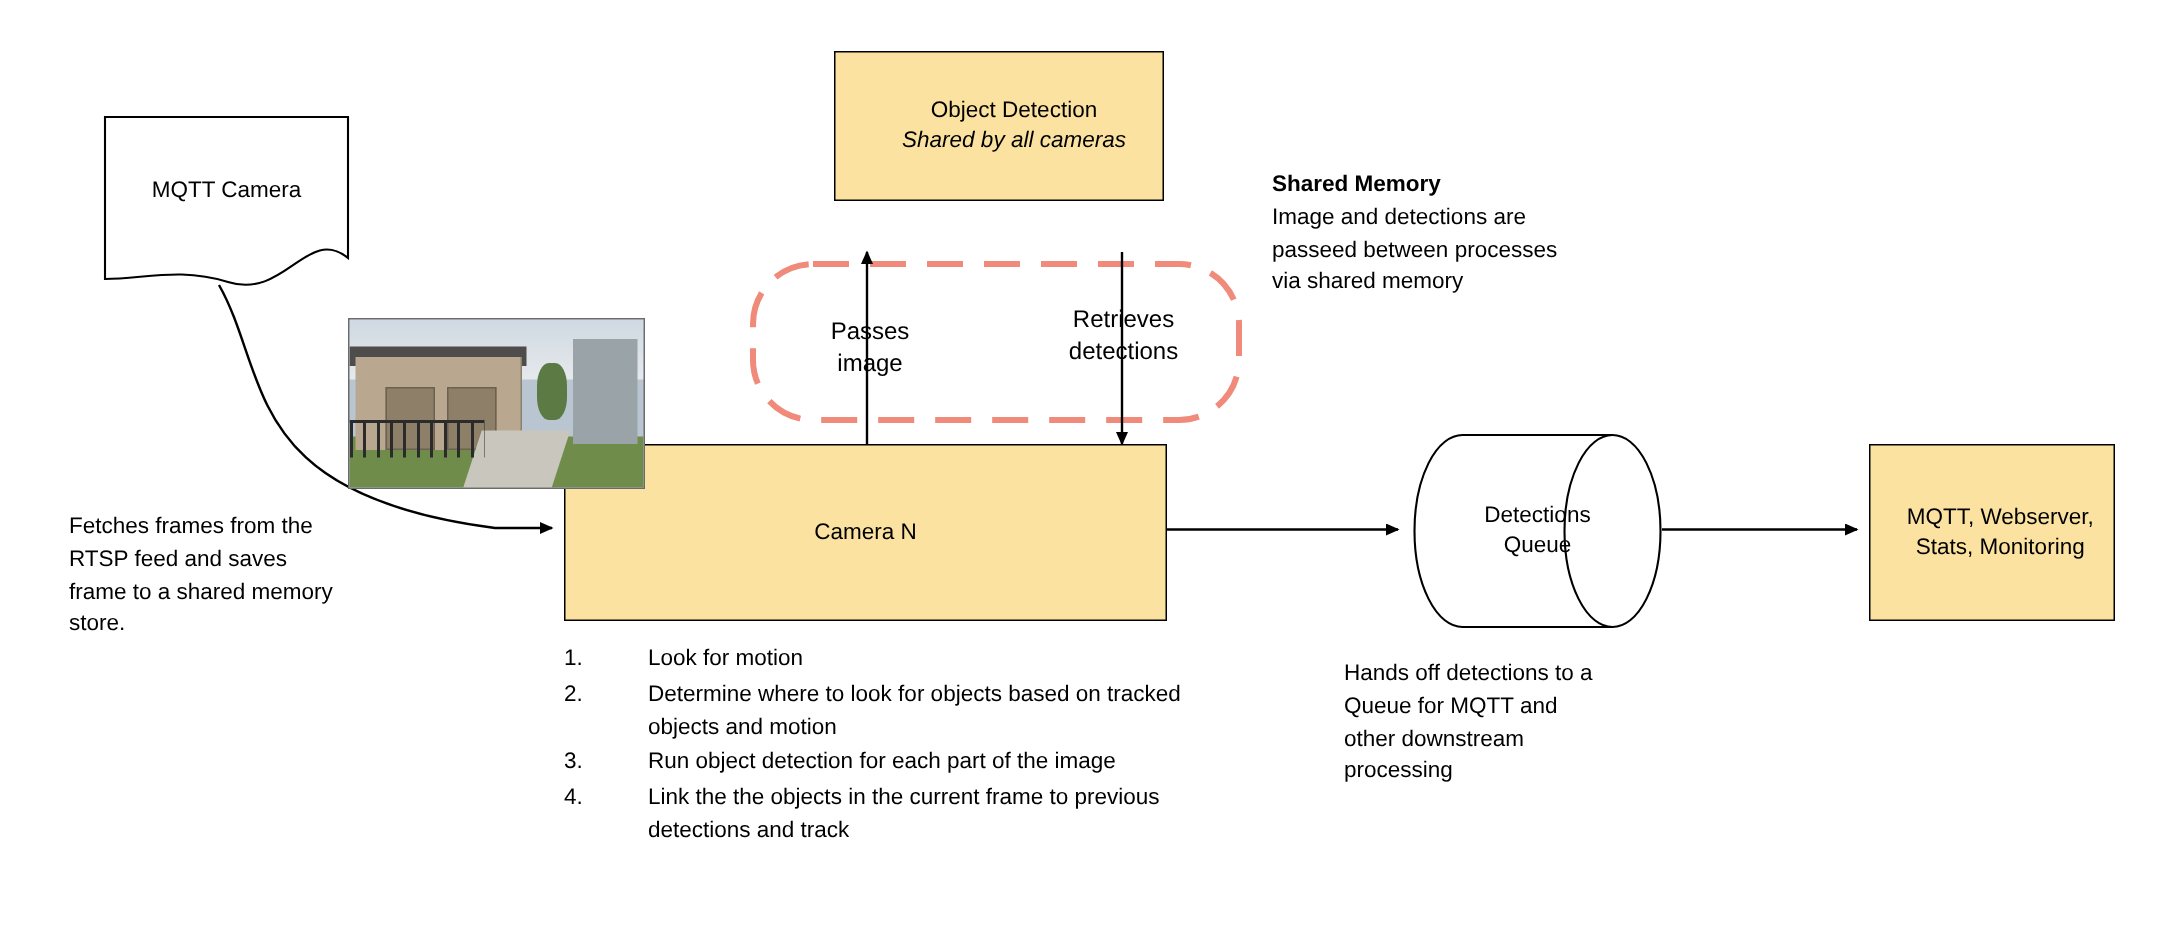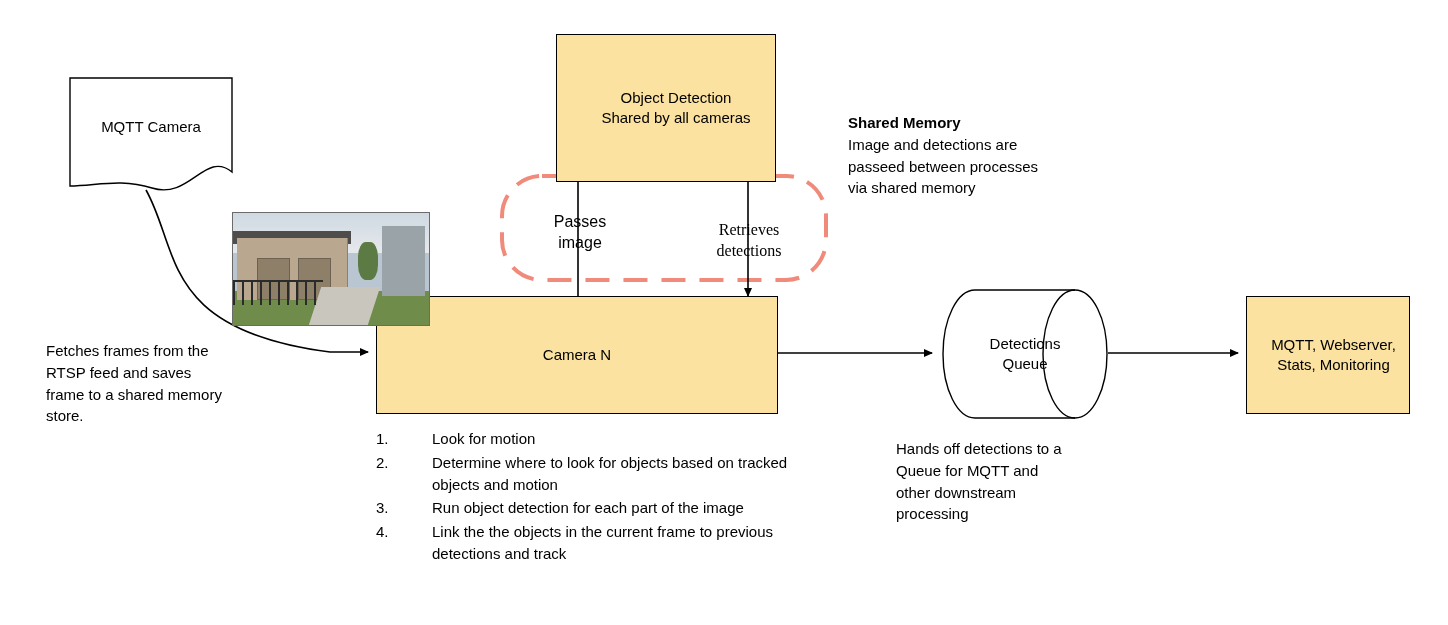--- a/index.html
+++ b/index.html
@@ -35,20 +35,21 @@
     border: 1px solid #000000;
     display: flex;
     flex-direction: column;
     align-items: center;
     justify-content: center;
     text-align: center;
     font-size: 15px;
     line-height: 1.35;
   }
   .box .sub {
+    font-style: italic;
   }
   .doc-label {
     position: absolute;
     font-size: 15px;
     text-align: center;
     width: 100%;
   }
   .cyl-label {
     position: absolute;
     width: 100%;
@@ -183,21 +184,21 @@
       <path d="M945,290 L1070,290 A30,32 0 0 1 1070,354 L1070,386 A30,32 0 0 1 1070,418 L945,418 A30,32 0 0 1 945,354 Z" fill="none" stroke="none"></path>
       <path d="M975,290 L1075,290 A32,64 0 0 1 1075,418 L975,418 A32,64 0 0 1 975,290 Z" fill="#ffffff" stroke="#000000" stroke-width="1.4"></path>
       <path d="M1075,290 A32,64 0 0 0 1075,418" fill="none" stroke="#000000" stroke-width="1.4"></path>
     </g>
 
     <path d="M1108,353 L1238,353" fill="none" stroke="#000000" stroke-width="1.6" marker-end="url(#arrow)"></path>
   </svg>
 
   <div class="doc-label" style="left:70px; top:118px; width:162px;">MQTT Camera</div>
 
-  <div class="node box" style="left:556px; top:34px; width:220px; height:148px;padding-left:20px;">
+  <div class="node box" style="left:556px; top:34px; width:220px; height:100px;padding-left:20px;">
     <div>Object Detection</div>
     <div class="sub">Shared by all cameras</div>
   </div>
 
   <div class="node box" style="left:376px; top:296px; width:402px; height:118px;">
     <div>Camera N</div>
   </div>
 
   <div class="node box" style="left:1246px; top:296px; width:164px; height:118px;padding-left:11px;">
     <div>MQTT, Webserver,</div>
@@ -207,21 +208,21 @@
   <div class="cyl-label" style="left:963px; top:334px; width:124px;">
     <div>Detections</div>
     <div>Queue</div>
   </div>
 
   <div class="edge-label" style="left:528px; top:212px; width:104px;">
     <div>Passes</div>
     <div>image</div>
   </div>
 
-  <div class="edge-label" style="left:692px; top:220px; width:114px;font-family:Liberation Serif, serif;">
+  <div class="edge-label" style="left:692px; top:204px; width:114px;">
     <div>Retrieves</div>
     <div>detections</div>
   </div>
 
   <div class="note" style="left:848px; top:112px; width:210px;">
     <b>Shared Memory</b>
     <div>Image and detections are passeed between processes via shared memory</div>
   </div>
 
   <div class="note" style="left:46px; top:340px; width:176px;">Fetches frames from the RTSP feed and saves frame to a shared memory store.</div>

